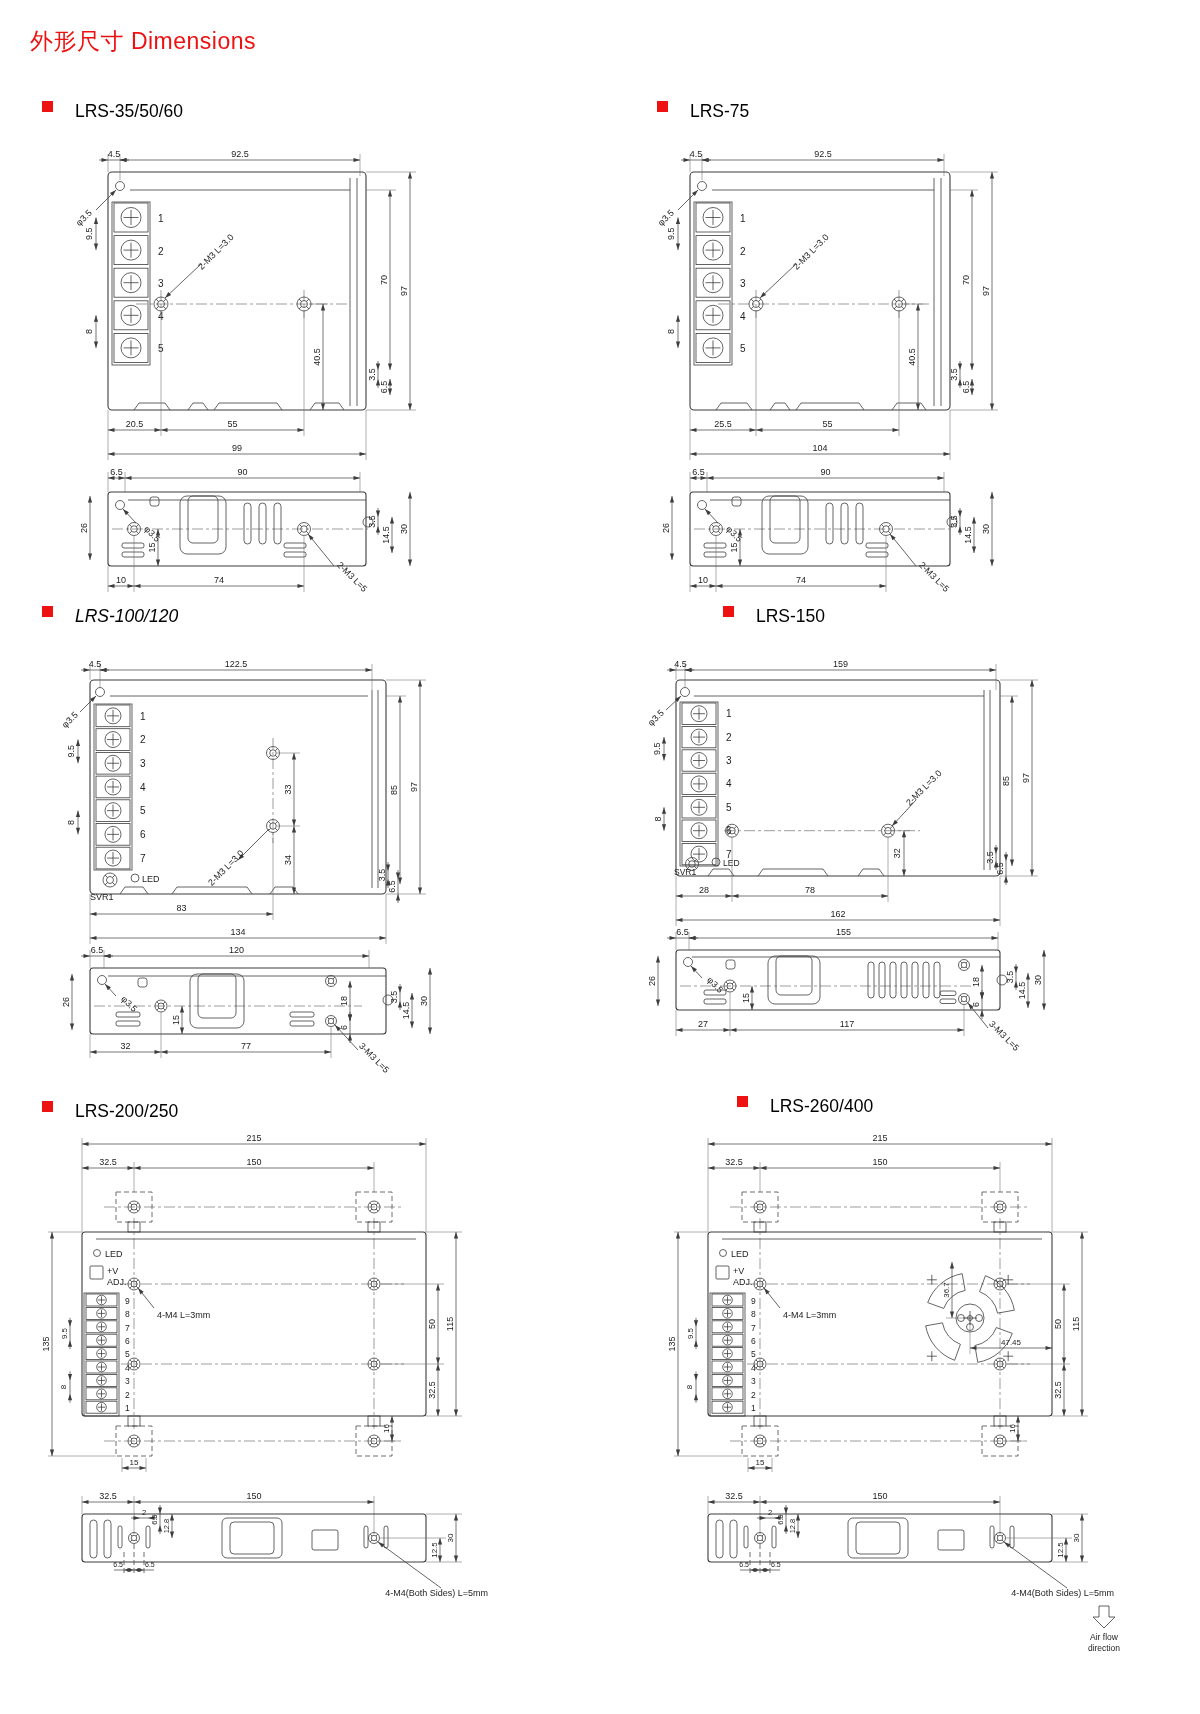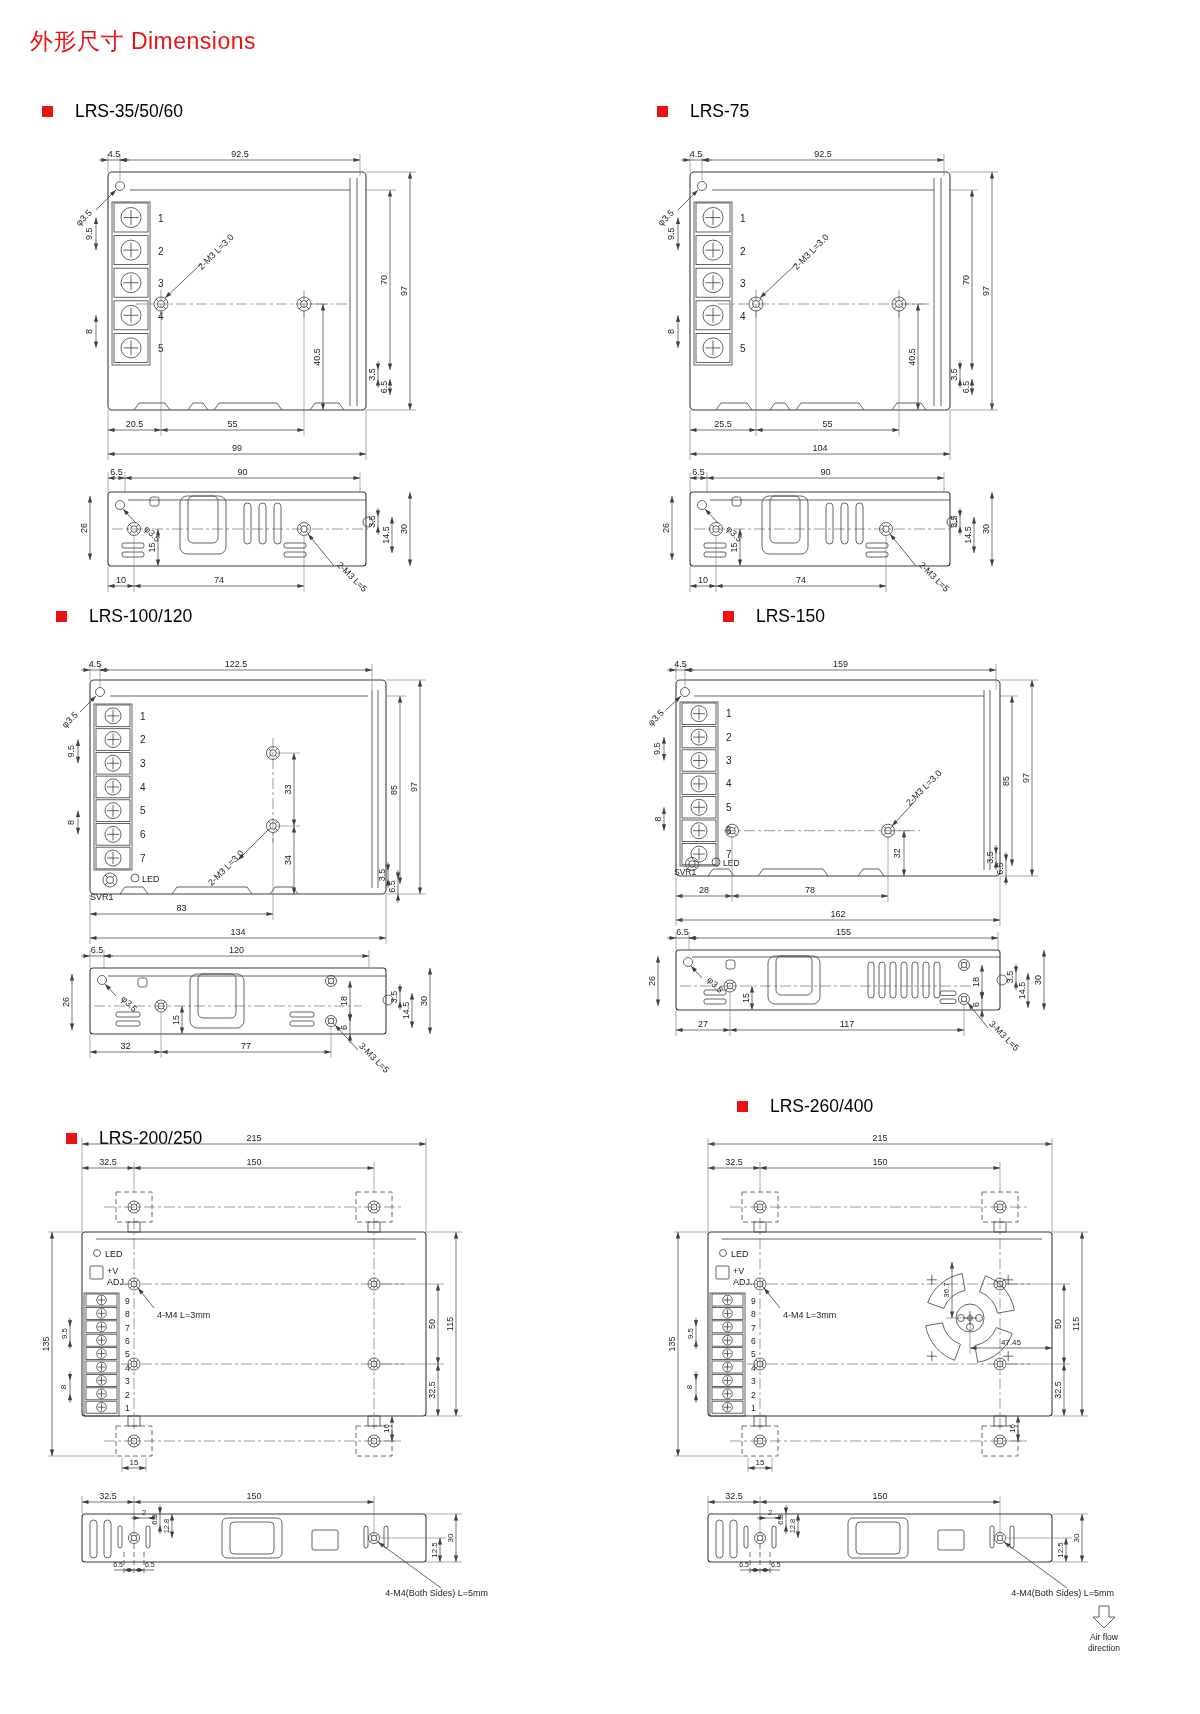--- a/index.html
+++ b/index.html
@@ -1,18 +1,18 @@
 <!DOCTYPE html>
 <html><head>
 <meta charset="utf-8">
 <style>
   html,body{margin:0;padding:0;background:#ffffff;}
   body{width:1200px;height:1714px;position:relative;font-family:"Liberation Sans",sans-serif;}
   .page-title{position:absolute;font-size:23px;letter-spacing:0.5px;font-weight:400;}
-  .panel-h{position:absolute;display:flex;align-items:center;}
+  .panel-h{position:absolute;display:flex;align-items:flex-start;}
   .bullet{width:11px;height:11px;display:inline-block;margin-right:22px;}
   .sec-label{font-size:17.5px;color:#000;}
   svg.draw{position:absolute;overflow:visible;}
   .o{fill:none;stroke:#3d3d3d;stroke-width:1.1;}
   .t{fill:none;stroke:#3d3d3d;stroke-width:0.8;}
   .d{fill:none;stroke:#3d3d3d;stroke-width:0.7;}
   .x{fill:none;stroke:#6b6b6b;stroke-width:0.55;}
   .c{fill:none;stroke:#5a5a5a;stroke-width:0.6;stroke-dasharray:11 3 3 3;}
   .ds{fill:none;stroke:#4a4a4a;stroke-width:0.8;stroke-dasharray:5 3;}
   .ar{fill:#3d3d3d;stroke:none;}
@@ -422,21 +422,21 @@
     <line x1="70" y1="462" x2="96" y2="462" class="d"></line>
     <path d="M0,0L-6.5,-2.1L-6.5,2.1Z" transform="translate(70,462) rotate(180)" class="ar"></path>
     <path d="M0,0L-6.5,-2.1L-6.5,2.1Z" transform="translate(96,462) rotate(0)" class="ar"></path>
     <text x="83" y="459" class="dt" font-size="9" text-anchor="middle">10</text>
     <line x1="96" y1="462" x2="266" y2="462" class="d"></line>
     <path d="M0,0L-6.5,-2.1L-6.5,2.1Z" transform="translate(96,462) rotate(180)" class="ar"></path>
     <path d="M0,0L-6.5,-2.1L-6.5,2.1Z" transform="translate(266,462) rotate(0)" class="ar"></path>
     <text x="181" y="459" class="dt" font-size="9" text-anchor="middle">74</text>
   </svg>
 
-<div class="panel-h" style="left:56px;top:606px;">
+<div class="panel-h" style="left:42px;top:606px;font-style:italic;">
   <span class="bullet" style="background:#ee1111;"></span>
   <span class="sec-label">LRS-100/120</span>
 </div>
 <svg class="draw" id="svg2" style="left:32px;top:638px;" width="430" height="450" viewBox="0 0 430 450">
     <rect x="58" y="42" width="296" height="214" rx="4" class="o"></rect>
     <line x1="78" y1="58" x2="336" y2="58" class="t"></line>
     <line x1="340" y1="52" x2="340" y2="250" class="t"></line>
     <line x1="346" y1="52" x2="346" y2="250" class="t"></line>
     <circle cx="68" cy="54" r="4.5" class="t"></circle>
     <line x1="64" y1="58" x2="48" y2="74" class="t"></line>
@@ -901,21 +901,21 @@
     <line x1="48" y1="392" x2="102" y2="392" class="d"></line>
     <path d="M0,0L-6.5,-2.1L-6.5,2.1Z" transform="translate(48,392) rotate(180)" class="ar"></path>
     <path d="M0,0L-6.5,-2.1L-6.5,2.1Z" transform="translate(102,392) rotate(0)" class="ar"></path>
     <text x="75" y="389" class="dt" font-size="9" text-anchor="middle">27</text>
     <line x1="102" y1="392" x2="336" y2="392" class="d"></line>
     <path d="M0,0L-6.5,-2.1L-6.5,2.1Z" transform="translate(102,392) rotate(180)" class="ar"></path>
     <path d="M0,0L-6.5,-2.1L-6.5,2.1Z" transform="translate(336,392) rotate(0)" class="ar"></path>
     <text x="219" y="389" class="dt" font-size="9" text-anchor="middle">117</text>
   </svg>
 
-<div class="panel-h" style="left:42px;top:1128px;margin-left:24px;">
+<div class="panel-h" style="left:42px;top:1101px;">
   <span class="bullet" style="background:#ee1111;"></span>
   <span class="sec-label">LRS-200/250</span>
 </div>
 <svg class="draw" id="svg4" style="left:26px;top:1122px;" width="475" height="560" viewBox="0 0 475 560">
     <line x1="56" y1="110" x2="56" y2="16" class="x"></line>
     <line x1="400" y1="110" x2="400" y2="16" class="x"></line>
     <line x1="56" y1="22" x2="400" y2="22" class="d"></line>
     <path d="M0,0L-6.5,-2.1L-6.5,2.1Z" transform="translate(56,22) rotate(180)" class="ar"></path>
     <path d="M0,0L-6.5,-2.1L-6.5,2.1Z" transform="translate(400,22) rotate(0)" class="ar"></path>
     <text x="228" y="19" class="dt" font-size="9" text-anchor="middle">215</text>

